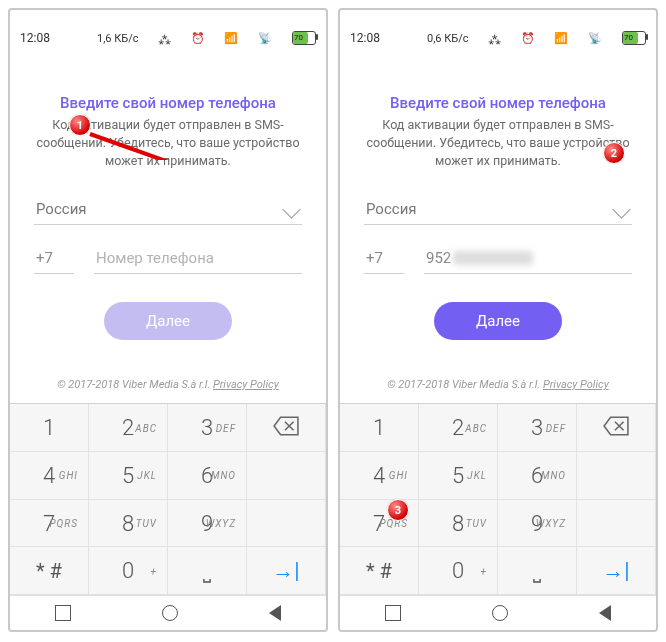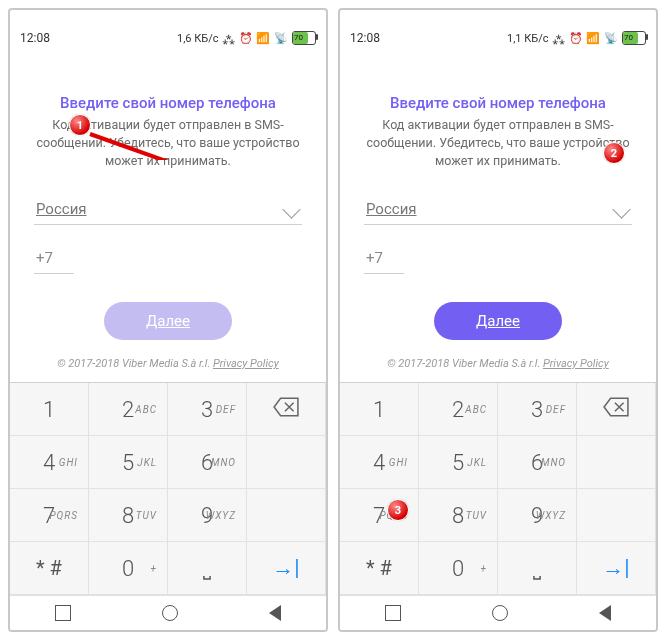--- a/index.html
+++ b/index.html
@@ -24,21 +24,21 @@
   
   .status {
     height: 24px;
     display: flex;
     align-items: center;
     justify-content: space-between;
     padding: 16px 10px;
     font-size: 12px;
     color: #333;
   }
-  .status .right { display:flex; align-items:center; gap:4px; font-size:11px;}
+  .status .right { display:flex; align-items:center; gap:20px; font-size:11px;}
   .battery {
     width:22px;height:12px;border:1px solid #444;border-radius:3px;
     position:relative; display:flex; align-items:center;
   }
   .battery::after{content:"";width:2px;height:6px;background:#444;position:absolute;right:-3px;top:2px;border-radius:1px;}
   .battery-fill{height:100%;width:70%;background:#6cc24a;border-radius:2px;}
   .battery-label{position:absolute;left:1px;font-size:8px;color:#222;line-height:12px;}
 
   
   .content {
@@ -59,21 +59,20 @@
     line-height:1.45;
     margin-bottom:24px;
   }
   .country-row {
     display:flex; align-items:center; justify-content:space-between;
     color:#777; font-size:15px;
     border-bottom:1px solid #cfcfcf;
     padding:6px 2px;
     margin-bottom:18px;
     text-align:left;
-    text-decoration:underline;
   }
   .chevron {
     width:12px;height:12px;border-right:1.5px solid #999;border-bottom:1.5px solid #999;
     transform:rotate(45deg);margin-right:2px;
   }
   .phone-row {display:flex; gap:20px; margin-bottom:28px;}
   .code {
     color:#888;font-size:15px;border-bottom:1px solid #cfcfcf;
     padding:6px 2px; width:36px; text-align:left;
   }
@@ -81,21 +80,21 @@
     flex:1;color:#888;font-size:15px;border-bottom:1px solid #cfcfcf;
     padding:6px 2px;text-align:left;display:flex;align-items:center;
   }
   .number .placeholder{color:#b4b4b4;}
   .number .blur {
     display:inline-block;width:80px;height:14px;background:#ddd;
     filter:blur(3px);margin-left:2px;border-radius:3px;
   }
   .next-btn {
     display:inline-block;padding:10px 42px;border-radius:24px;
-    font-size:15px;color:#fff;margin-bottom:17px;text-decoration:underline;
+    font-size:15px;color:#fff;margin-bottom:38px;
   }
   .next-btn.disabled{background:#c4bdf2;}
   .next-btn.enabled{background:#7360f2;}
   .footer {
     color:#9a9a9a;font-size:11px;margin-bottom:12px;font-style:italic;
   }
   .footer .link{text-decoration:underline;}
 
   
   .keypad {
@@ -157,20 +156,23 @@
   </div>
   <div class="content">
     <div class="title">Введите свой номер телефона</div>
     <div class="subtitle">Код активации будет отправлен в SMS-сообщении. Убедитесь, что ваше устройство может их принимать.</div>
     <div class="country-row">
       <span>Россия</span>
       <span class="chevron"></span>
     </div>
     <div class="phone-row">
       <div class="code">+7</div>
+      <div class="number">
+        <span class="placeholder">Номер телефона</span>
+      </div>
     </div>
     <div class="next-btn disabled">Далее</div>
     <div class="footer">
       <span>© 2017-2018 Viber Media S.à r.l.</span>
       <span class="link">Privacy Policy</span>
     </div>
   </div>
   <div class="keypad">
       <div class="key">
         <span class="num">1</span>
@@ -244,40 +246,44 @@
   </svg>
   <div class="overlay">
     <div class="badge" style="left:59px;top:104px">1</div>
   </div>
 </div>
 
 <div class="phone">
   <div class="status">
     <span>12:08</span>
     <span class="right">
-      <span>1,1 КБ/с</span>
+      <span>0,6 КБ/с</span>
       <span>⁂</span>
       <span>⏰</span>
       <span>📶</span>
       <span>📡</span>
       <span class="battery">
           <span class="battery-fill"></span>
           <span class="battery-label">70</span>
         </span>
     </span>
   </div>
   <div class="content">
     <div class="title">Введите свой номер телефона</div>
     <div class="subtitle">Код активации будет отправлен в SMS-сообщении. Убедитесь, что ваше устройство может их принимать.</div>
     <div class="country-row">
       <span>Россия</span>
       <span class="chevron"></span>
     </div>
     <div class="phone-row">
       <div class="code">+7</div>
+      <div class="number">
+        <span>952 </span>
+        <span class="blur"></span>
+      </div>
     </div>
     <div class="next-btn enabled">Далее</div>
     <div class="footer">
       <span>© 2017-2018 Viber Media S.à r.l.</span>
       <span class="link">Privacy Policy</span>
     </div>
   </div>
   <div class="keypad">
       <div class="key">
         <span class="num">1</span>

